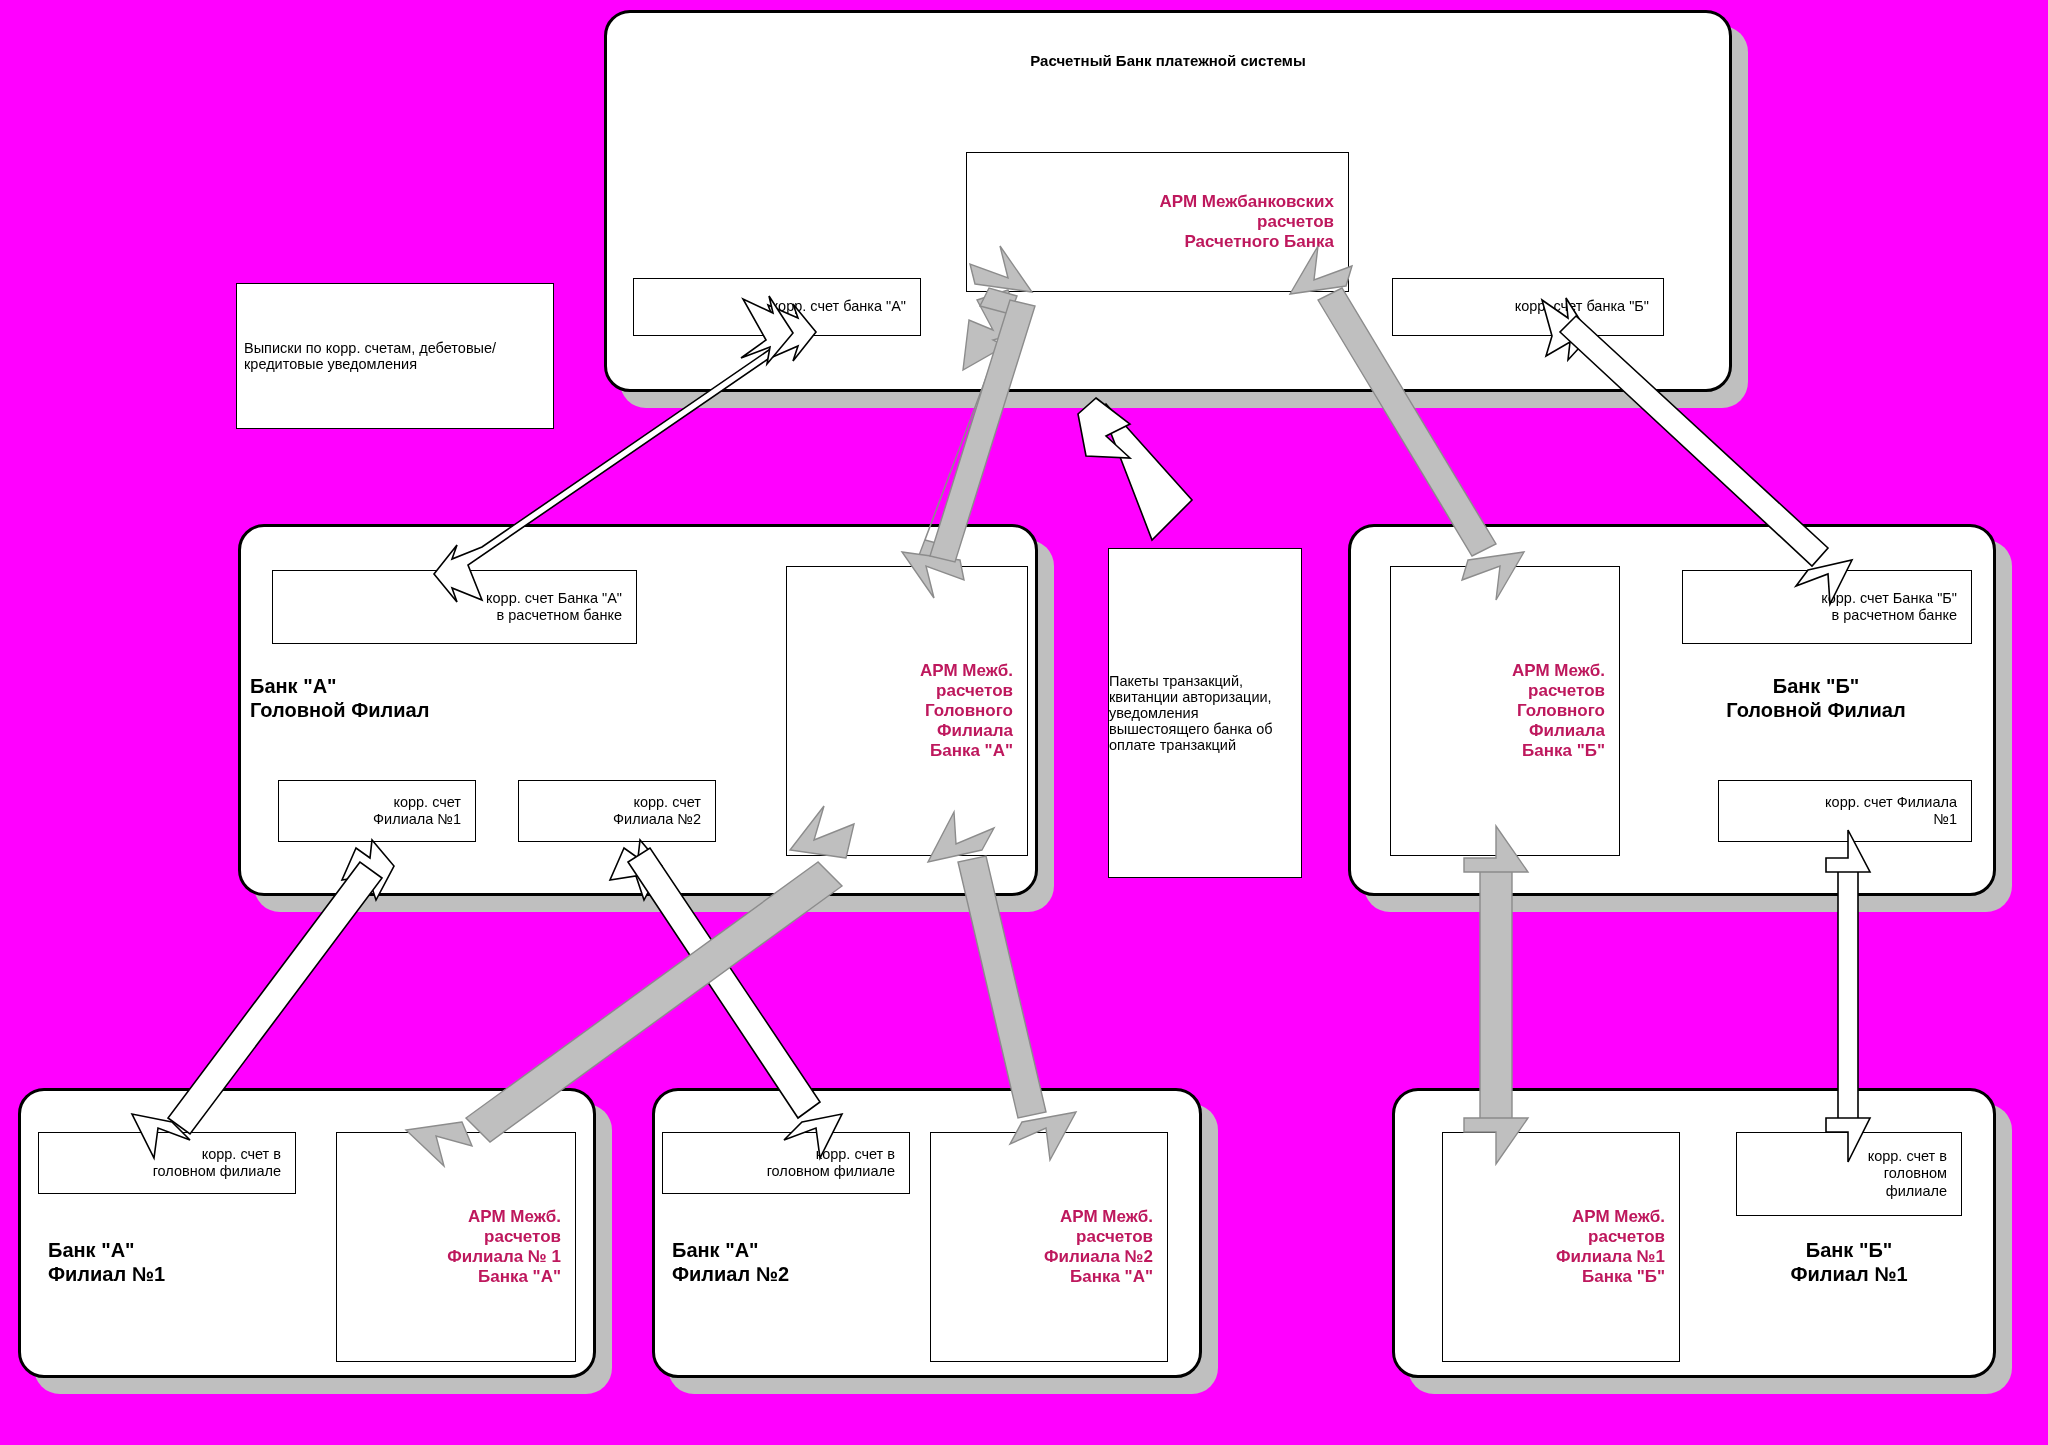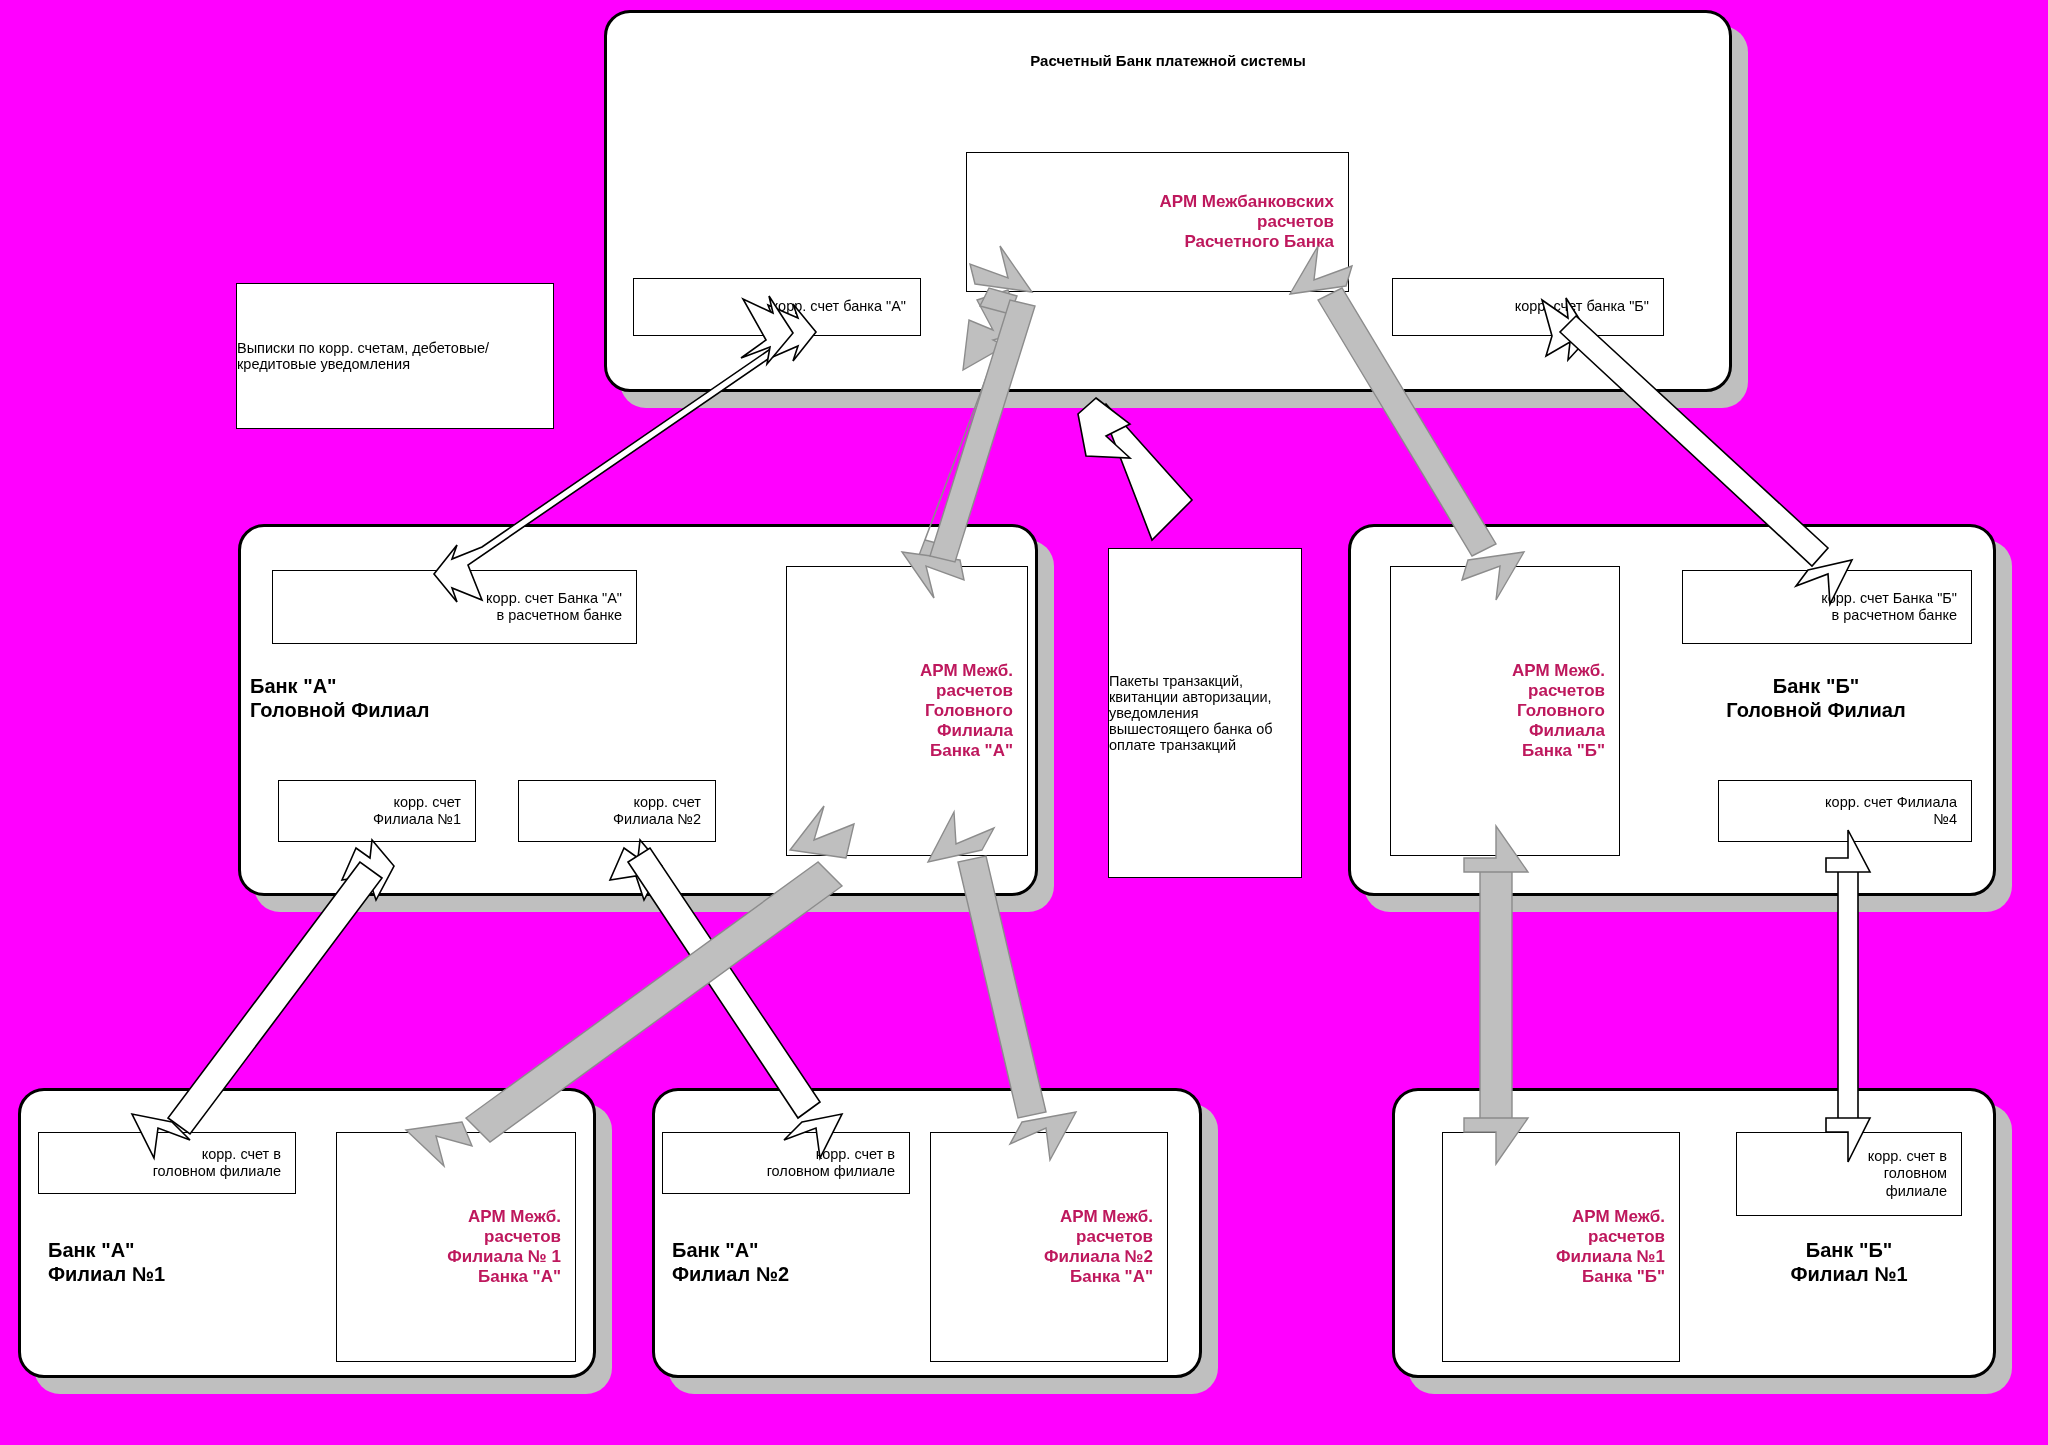--- a/index.html
+++ b/index.html
@@ -85,21 +85,21 @@
   </div>
 
   <div class="box" style="left:633px;top:278px;width:288px;height:58px;">
     <span class="txt small">корр. счет банка "А"</span>
   </div>
 
   <div class="box" style="left:1392px;top:278px;width:272px;height:58px;">
     <span class="txt small">корр. счет банка "Б"</span>
   </div>
 
-  <div class="callout" style="left:236px;top:283px;width:318px;height:146px;">
+  <div class="callout" style="left:236px;top:283px;width:318px;height:146px;padding-left:7px;">
     <span class="txt small">Выписки по корр.
 счетам,
 дебетовые/кредитовые
 уведомления</span>
   </div>
 
   <div class="callout" style="left:1108px;top:548px;width:194px;height:330px;">
     <span class="txt small">Пакеты
 транзакций,
 квитанции
@@ -145,21 +145,21 @@
 Банка "Б"</span>
   </div>
   <div class="box" style="left:1682px;top:570px;width:290px;height:74px;">
     <span class="txt small">корр. счет Банка "Б"
 в расчетном банке</span>
   </div>
   <div class="label bold" style="left:1660px;top:674px;width:312px;text-align:center;">Банк "Б"
 Головной Филиал</div>
   <div class="box" style="left:1718px;top:780px;width:254px;height:62px;">
     <span class="txt small">корр. счет Филиала
-№4</span>
+№1</span>
   </div>
 
   <div class="panel" style="left:18px;top:1088px;width:578px;height:290px;">
   </div>
   <div class="box" style="left:38px;top:1132px;width:258px;height:62px;">
     <span class="txt small">корр. счет в
 головном филиале</span>
   </div>
   <div class="label bold" style="left:48px;top:1238px;text-align:left;">Банк "А"
 Филиал №1</div>

